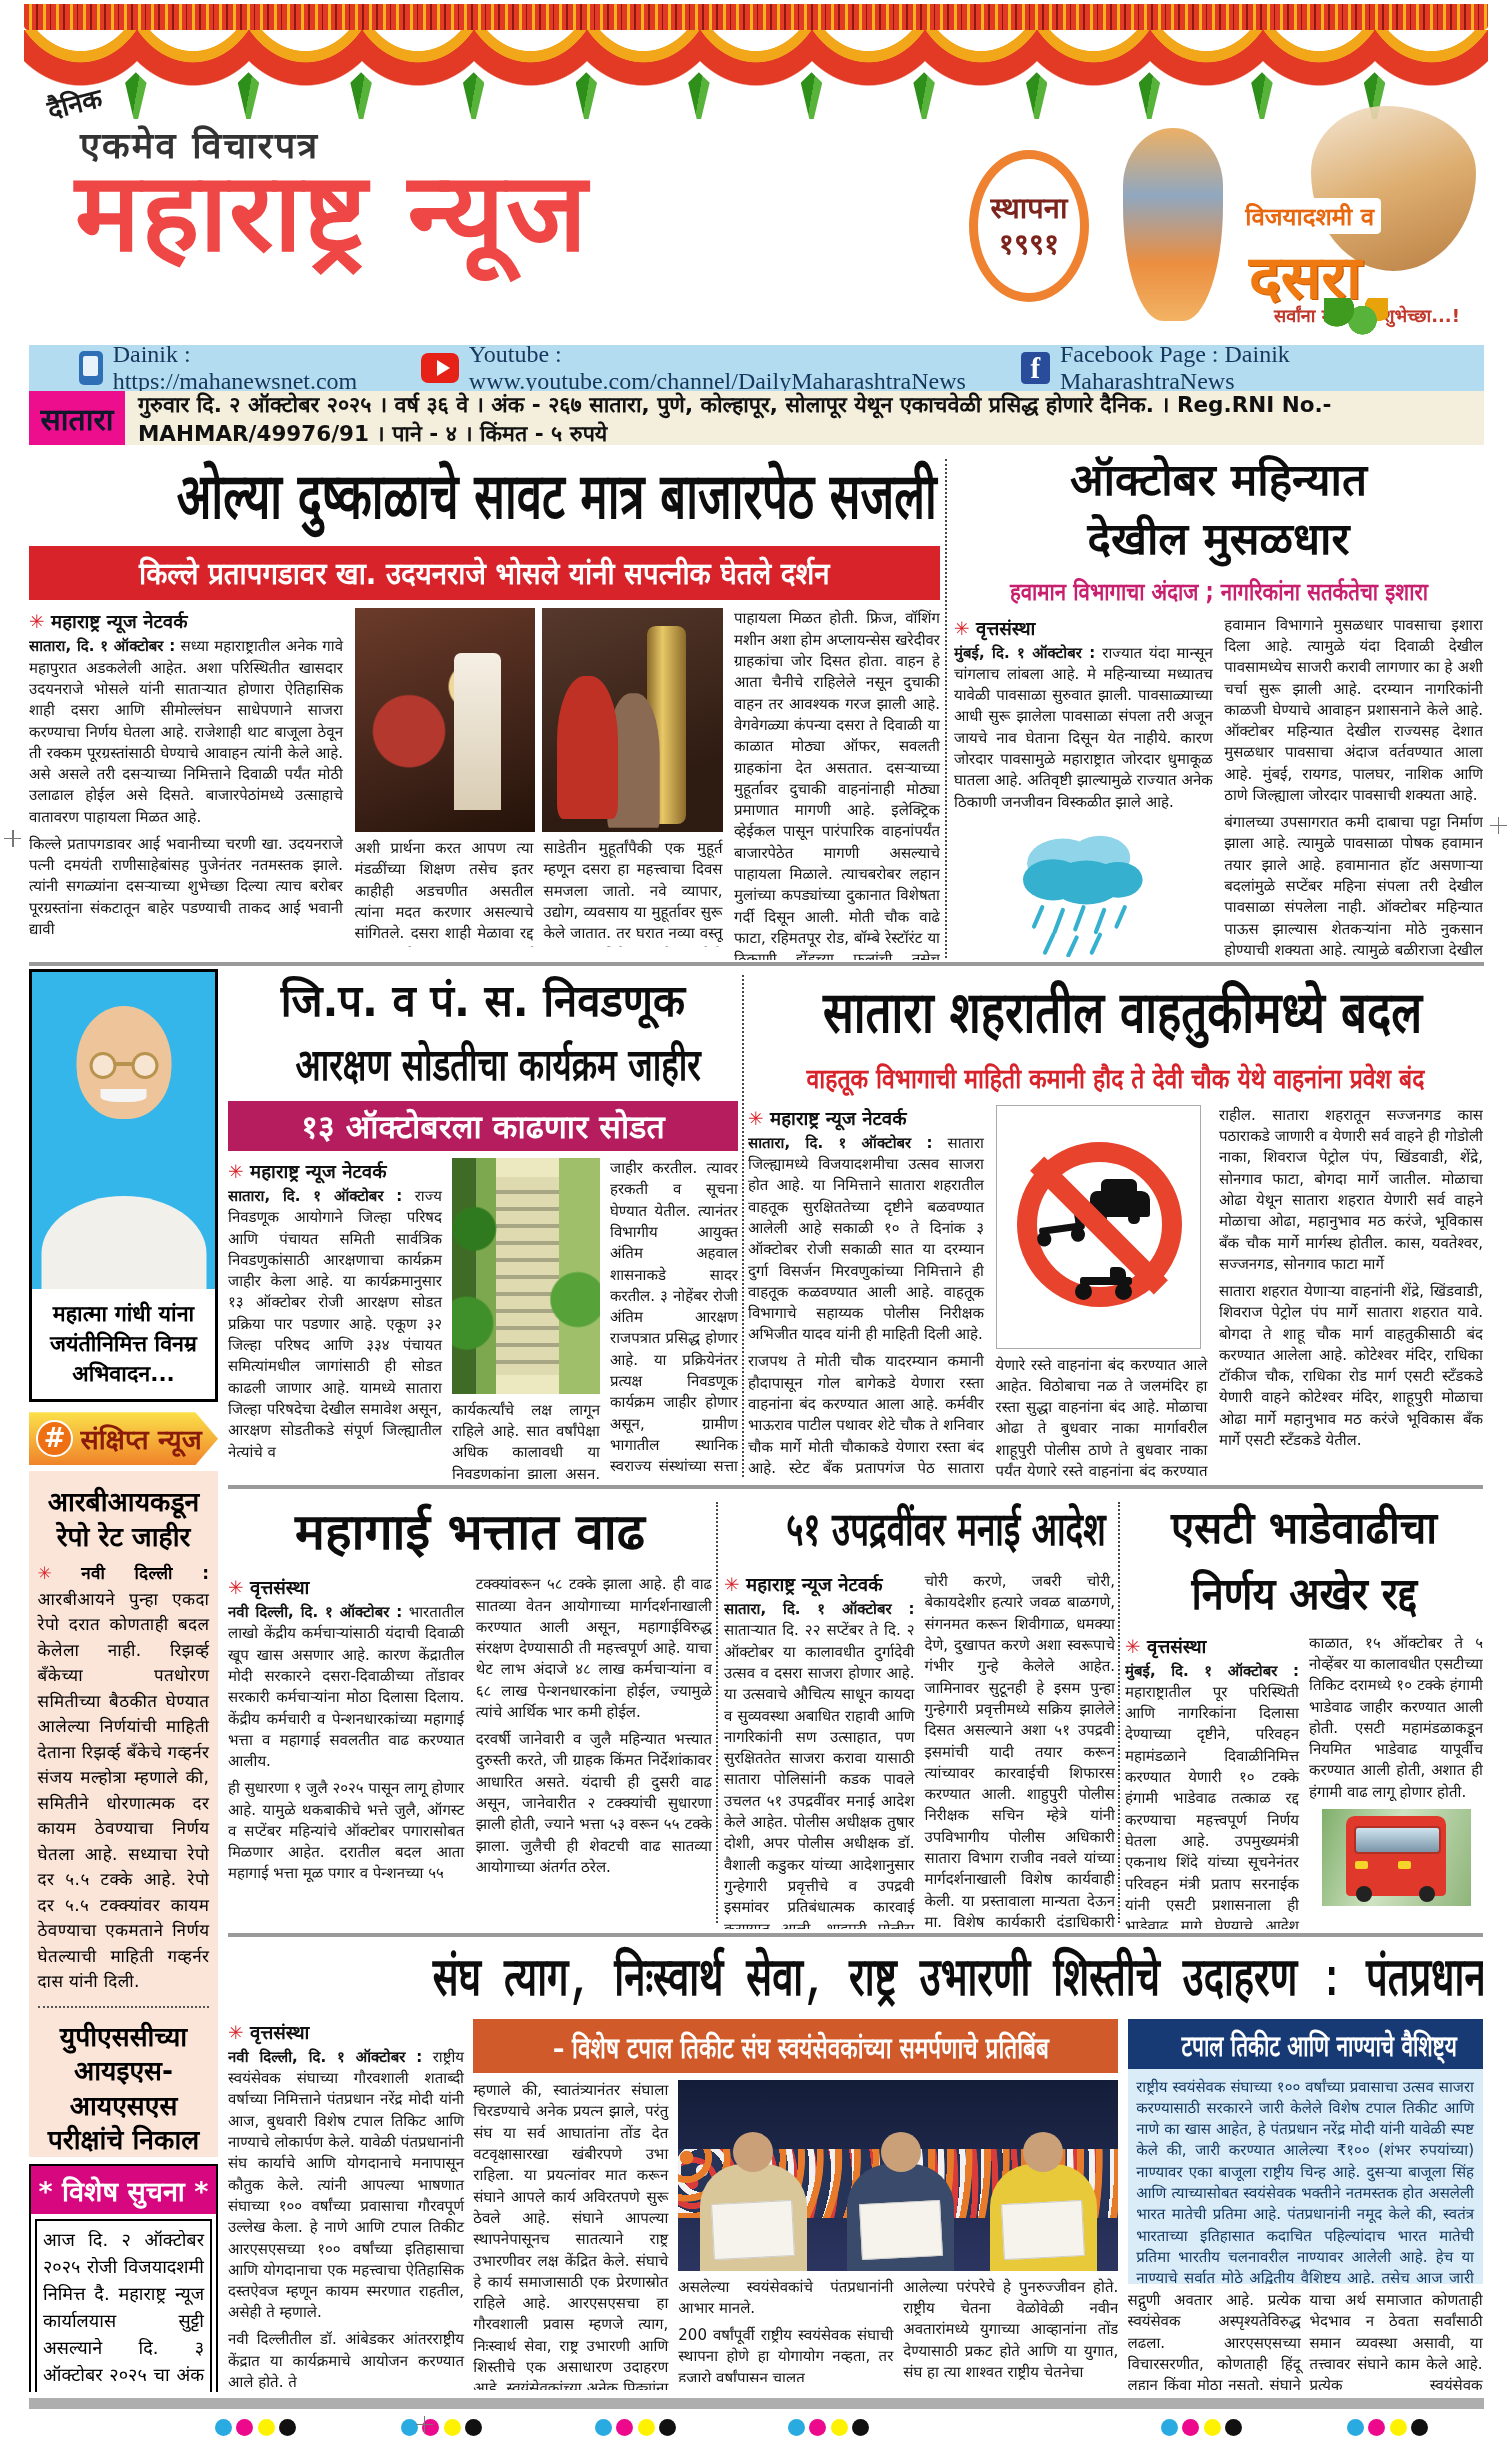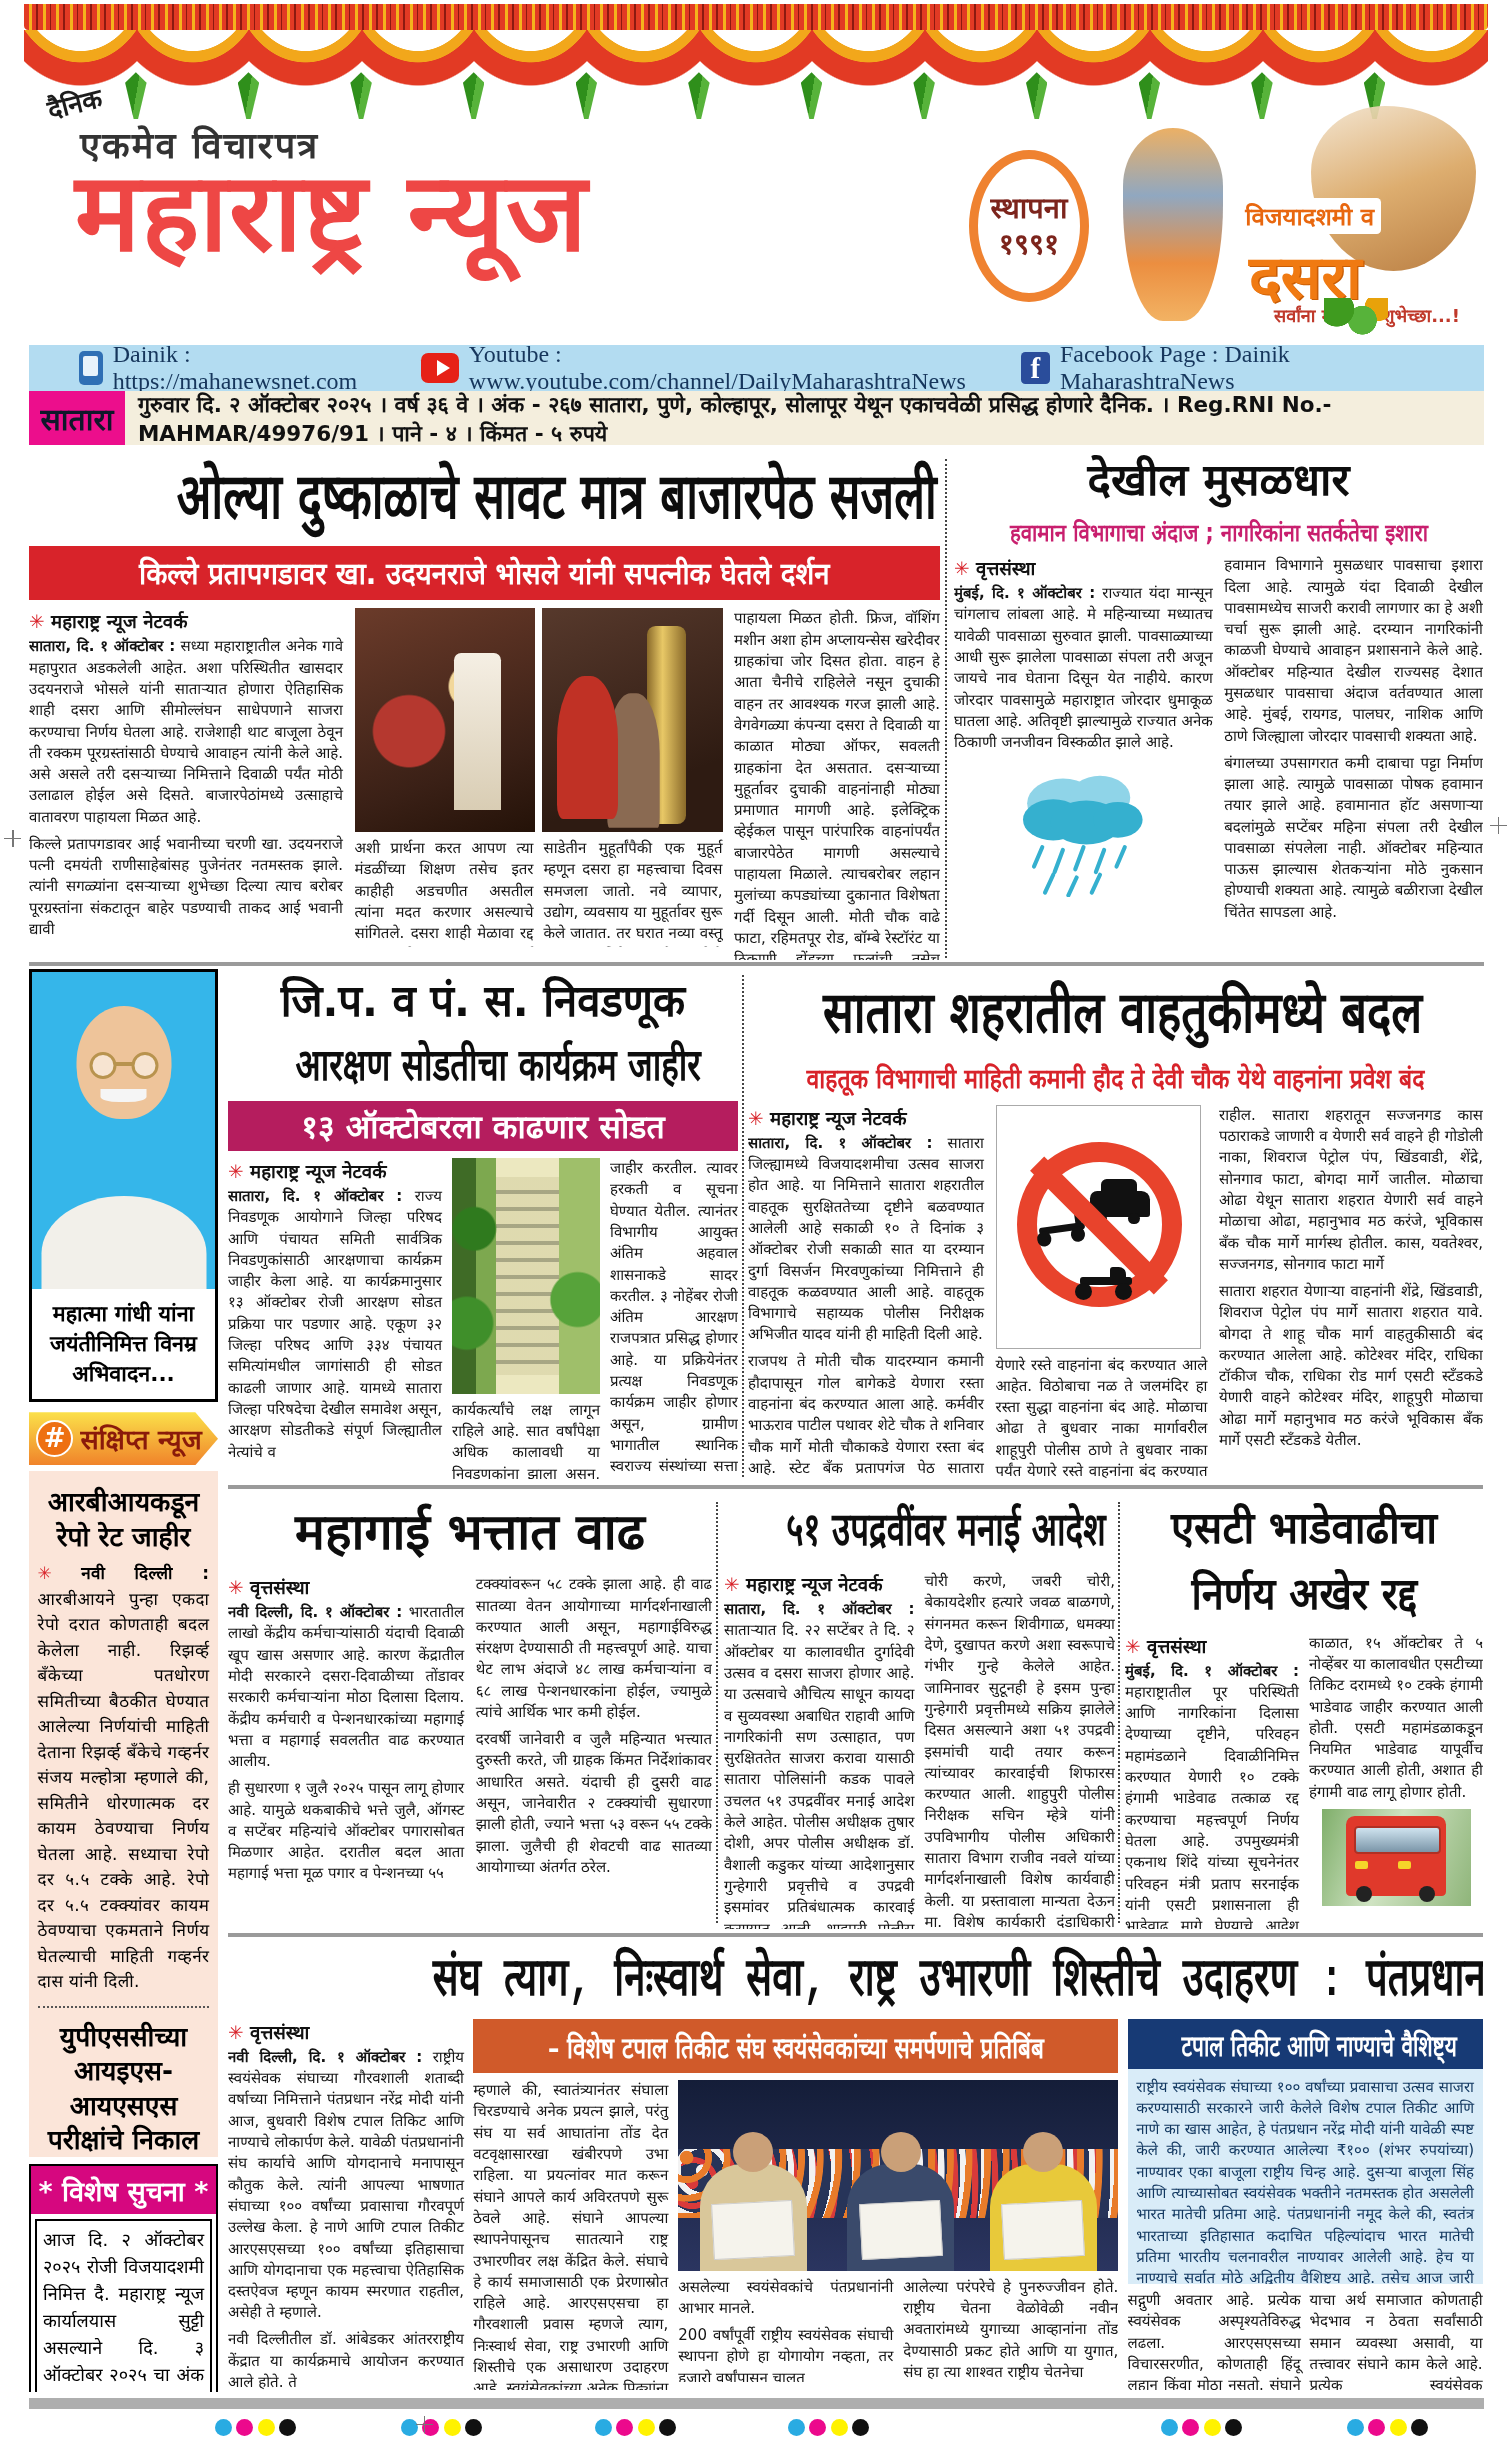--- a/index.html
+++ b/index.html
@@ -158,21 +158,21 @@
   .bus { position:absolute; left:24px; top:7.2px; width:100px; height:80px; background:#e0392b; border-radius:8.6px 8.6px 4.3px 4.3px; }
   .bus::before { content:''; position:absolute; left:8.6px; top:10px; width:83px; height:24px; background:linear-gradient(#cfe3ef,#7a95a8); border:2.9px solid #b03024; border-radius:4.3px; }
   .bus::after { content:''; position:absolute; left:10px; bottom:-5.7px; width:16px; height:16px; background:#222; border-radius:50%; box-shadow:63px 0 0 #222; }
   .bus-l { position:absolute; left:33px; top:52px; width:13px; height:8.6px; background:#f5d52a; border-radius:2.1px; box-shadow:43px 0 0 #f5d52a; }
 
   
   #rss { left:228px; top:1943px; width:1255px; height:447px; }
   #rss > .hl { font-size:53px; height:76px; line-height:76px;font-family:Liberation Mono, monospace; }
   .rss-grid { display:flex; gap:9.3px; height:363px; }
   .rss-a { width:236px; } .rss-mid { width:645px; } .rss-c { width:355px; }
-  .rss-band { height:54px; background:#d05a2a; font-size:29px; margin-bottom:7.2px; }
+  .rss-band { height:54px; background:#d05a2a; font-size:29px; margin-bottom:7.2px;justify-content:flex-end; }
   .rss-row { display:flex; gap:10px; height:301px; }
   .rss-col2 { width:195px; }
   .rss-pstack { width:440px; }
   .rss-photo { height:191px; background:linear-gradient(#141d38,#2b3560); position:relative; overflow:hidden; margin-bottom:5.7px; }
   .rss-photo::before { content:''; position:absolute; left:0; right:0; top:69px; height:69px; background:repeating-radial-gradient(circle at 8.6px 8.6px,#e87b2a 0 6.4px,transparent 7.2px 18.6px),repeating-radial-gradient(circle at 24px 21.5px,#f2f2f2 0 5.7px,transparent 6.4px 21.5px),repeating-radial-gradient(circle at 14.3px 34px,#d93a3a 0 5.7px,transparent 6.4px 20px),#273459; }
   .rfig { position:absolute; bottom:0; width:107px; height:107px; border-radius:40% 40% 0 0; }
   .rfig.f1 { left:21.5px; background:#d9c79a; } .rfig.f2 { left:169px; background:#3a4a6b; } .rfig.f3 { right:21.5px; background:#e8c93a; }
   .rfig::before { content:''; position:absolute; left:50%; top:-32px; transform:translateX(-50%); width:40px; height:40px; background:#caa078; border-radius:50%; }
   .rfig::after { content:''; position:absolute; left:50%; bottom:13px; transform:translateX(-50%) rotate(-3deg); width:79px; height:54px; background:#f5f3ec; border:1.4px solid #ccc; }
   .under-photo { display:flex; gap:10px; height:105px; overflow:hidden; }
@@ -303,20 +303,21 @@
       </div>
       <div class="lb-c4">
         <p class="p">पाहायला मिळत होती. फ्रिज, वॉशिंग मशीन अशा होम अप्लायन्सेस खरेदीवर ग्राहकांचा जोर दिसत होता. वाहन हे आता चैनीचे राहिलेले नसून दुचाकी वाहन तर आवश्यक गरज झाली आहे. वेगवेगळ्या कंपन्या दसरा ते दिवाळी या काळात मोठ्या ऑफर, सवलती ग्राहकांना देत असतात. दसऱ्याच्या मुहूर्तावर दुचाकी वाहनांनाही मोठ्या प्रमाणात मागणी आहे. इलेक्ट्रिक व्हेईकल पासून पारंपारिक वाहनांपर्यंत बाजारपेठेत मागणी असल्याचे पाहायला मिळाले. त्याचबरोबर लहान मुलांच्या कपड्यांच्या दुकानात विशेषता गर्दी दिसून आली. मोती चौक वाढे फाटा, रहिमतपूर रोड, बॉम्बे रेस्टॉरंट या ठिकाणी झेंडूच्या फुलांची तसेच आपट्याच्या पानांची मोठ्या प्रमाणात आवक झाल्याचे पाहायला मिळाले. ६० रुपये ते १२० रुपये किलो दराने झेंडूच्या फुलांची विक्री दसऱ्याच्या पूर्वसंध्येला झाली.</p>
       </div>
     </div>
   </div>
 
   <div class="vrule" id="vr1"></div>
 
   <div class="story" id="wx">
+    <div class="hl"><span>ऑक्टोबर महिन्यात</span></div>
     <div class="hl"><span>देखील मुसळधार</span></div>
     <div class="wx-sub"><span>हवामान विभागाचा अंदाज ; नागरिकांना सतर्कतेचा इशारा</span></div>
     <div class="wx-body">
       <div>
         <div class="byline"><span class="star">✳</span> <span>वृत्तसंस्था</span></div>
         <p class="p"><span class="dl">मुंबई, दि. १ ऑक्टोबर :</span> <span>राज्यात यंदा मान्सून चांगलाच लांबला आहे. मे महिन्याच्या मध्यातच यावेळी पावसाळा सुरुवात झाली. पावसाळ्याच्या आधी सुरू झालेला पावसाळा संपला तरी अजून जायचे नाव घेताना दिसून येत नाहीये. कारण जोरदार पावसामुळे महाराष्ट्रात जोरदार धुमाकूळ घातला आहे. अतिवृष्टी झाल्यामुळे राज्यात अनेक ठिकाणी जनजीवन विस्कळीत झाले आहे.</span></p>
         <div class="cloud-wrap">
           <svg viewBox="0 0 120 100" width="165" height="138">
             <ellipse cx="45" cy="32" rx="26" ry="18" fill="#8fd4e8"></ellipse>
             <ellipse cx="72" cy="28" rx="22" ry="16" fill="#8fd4e8"></ellipse>

